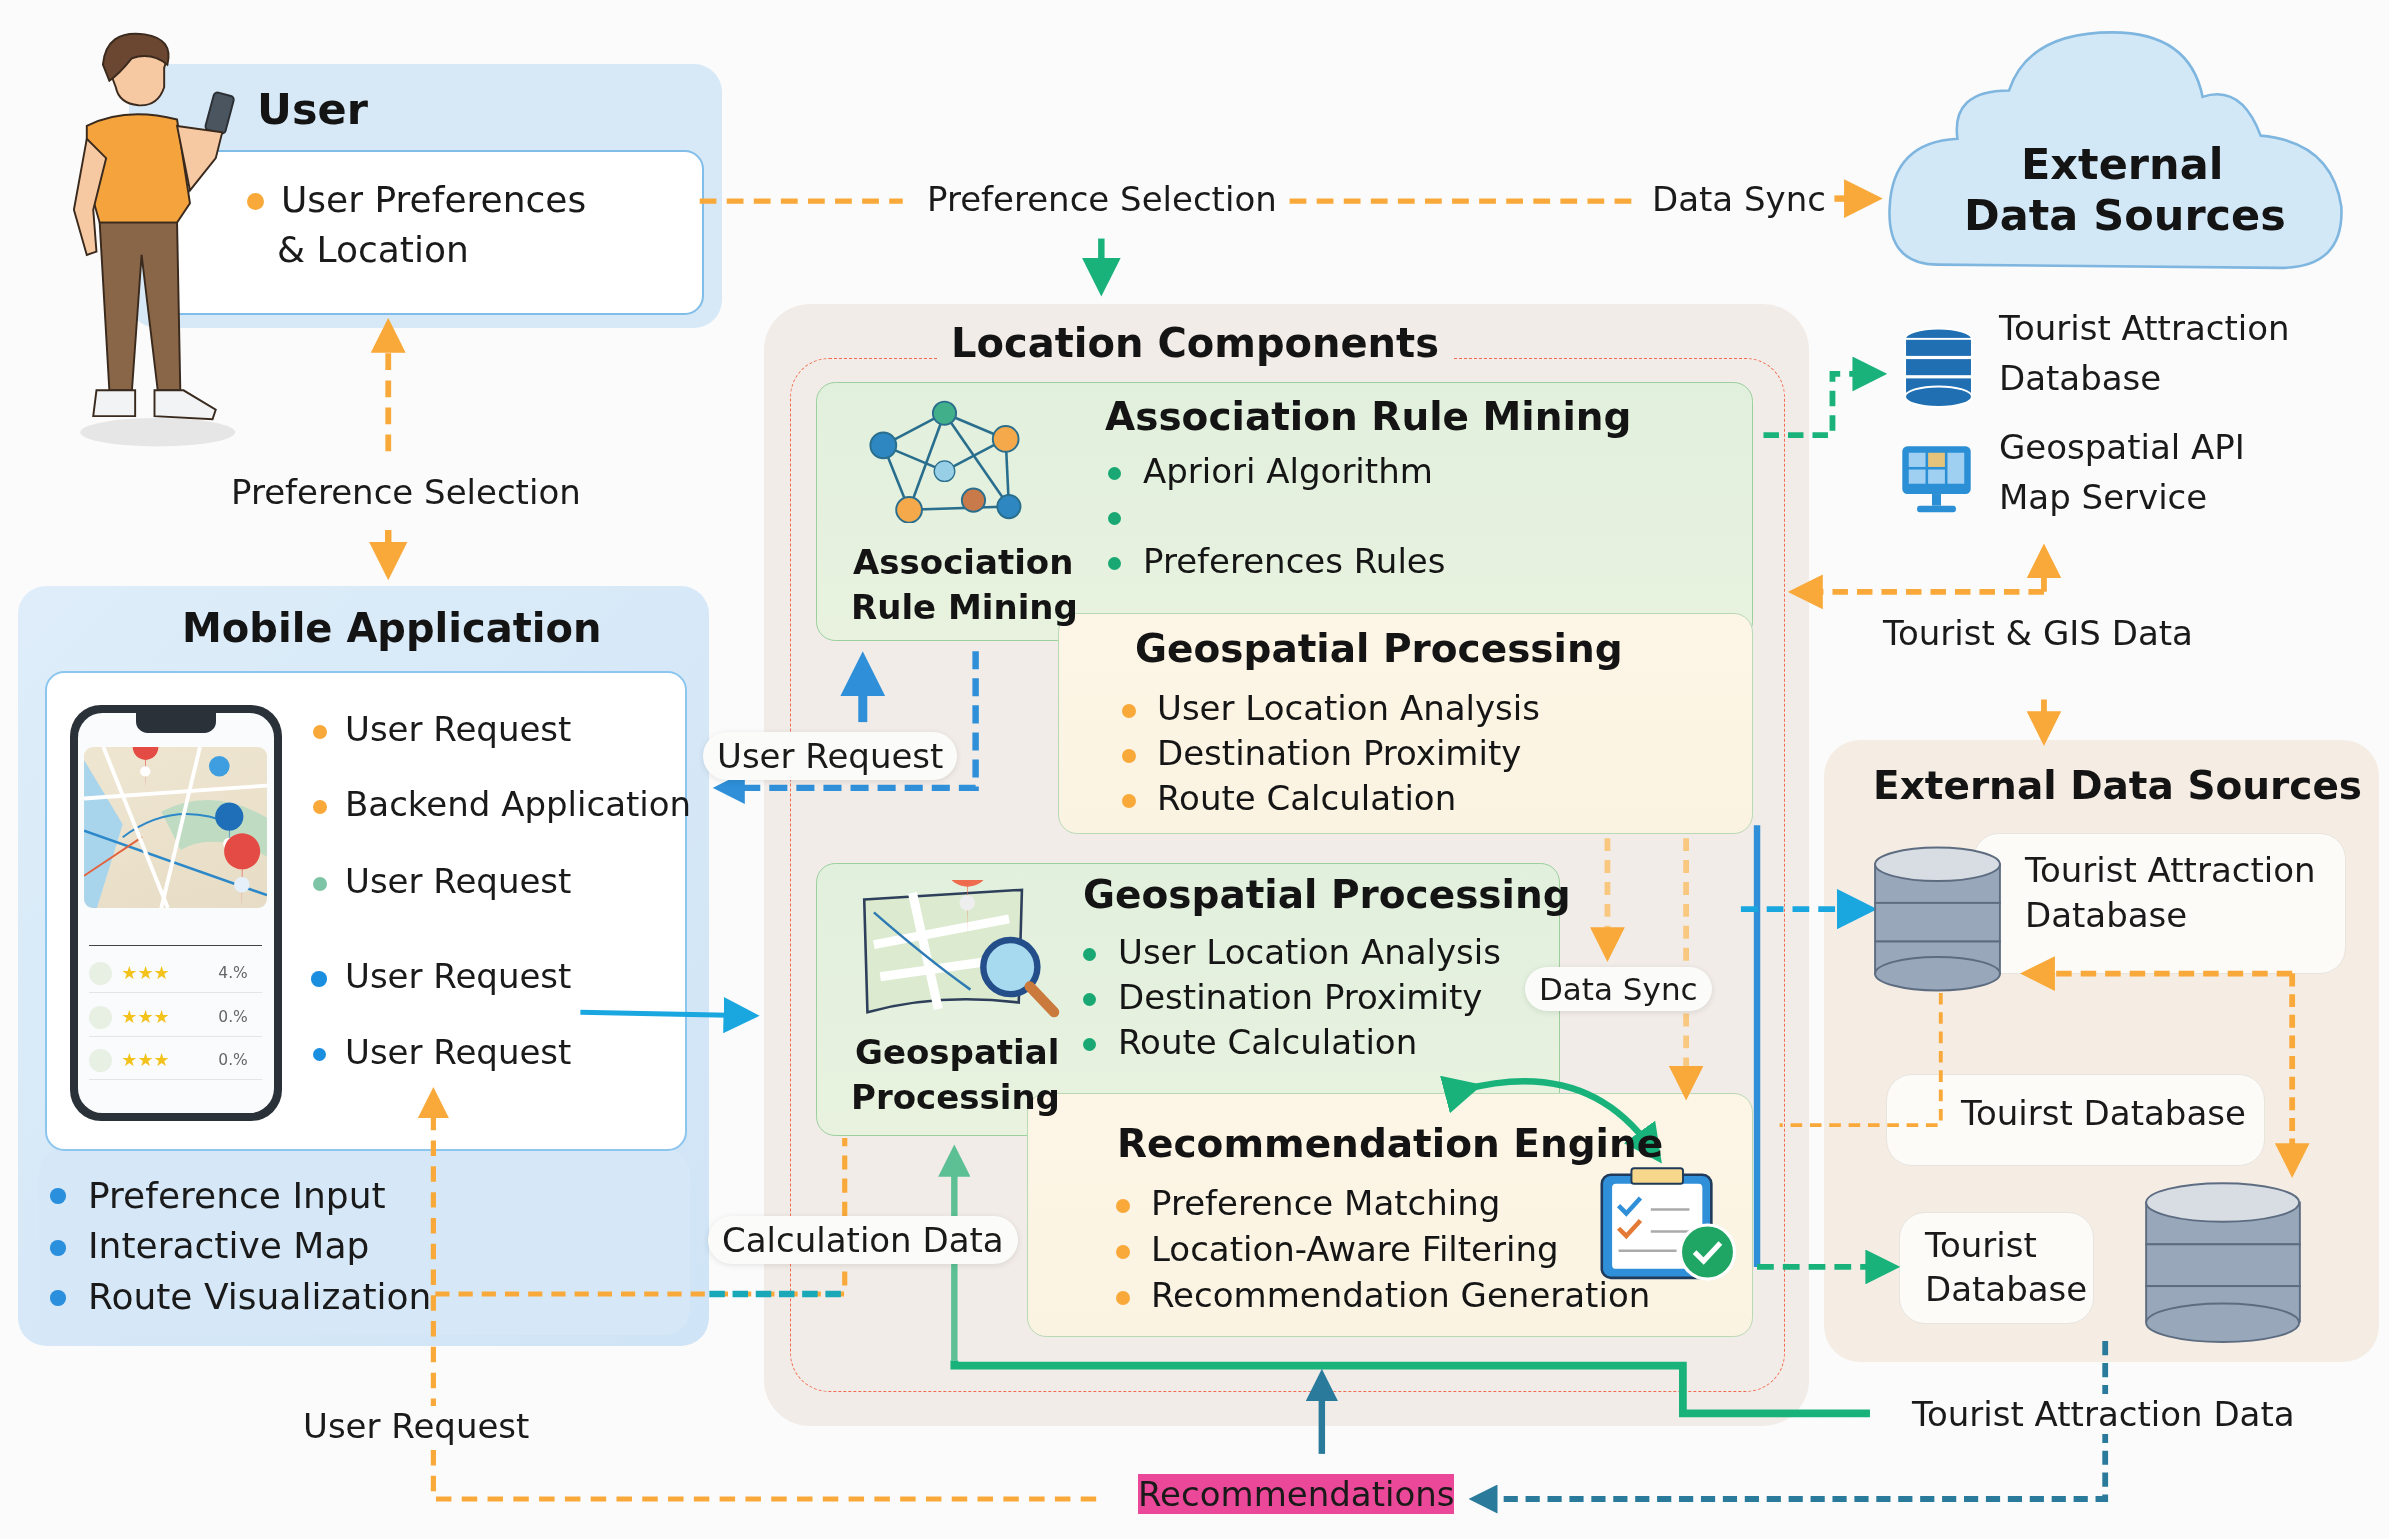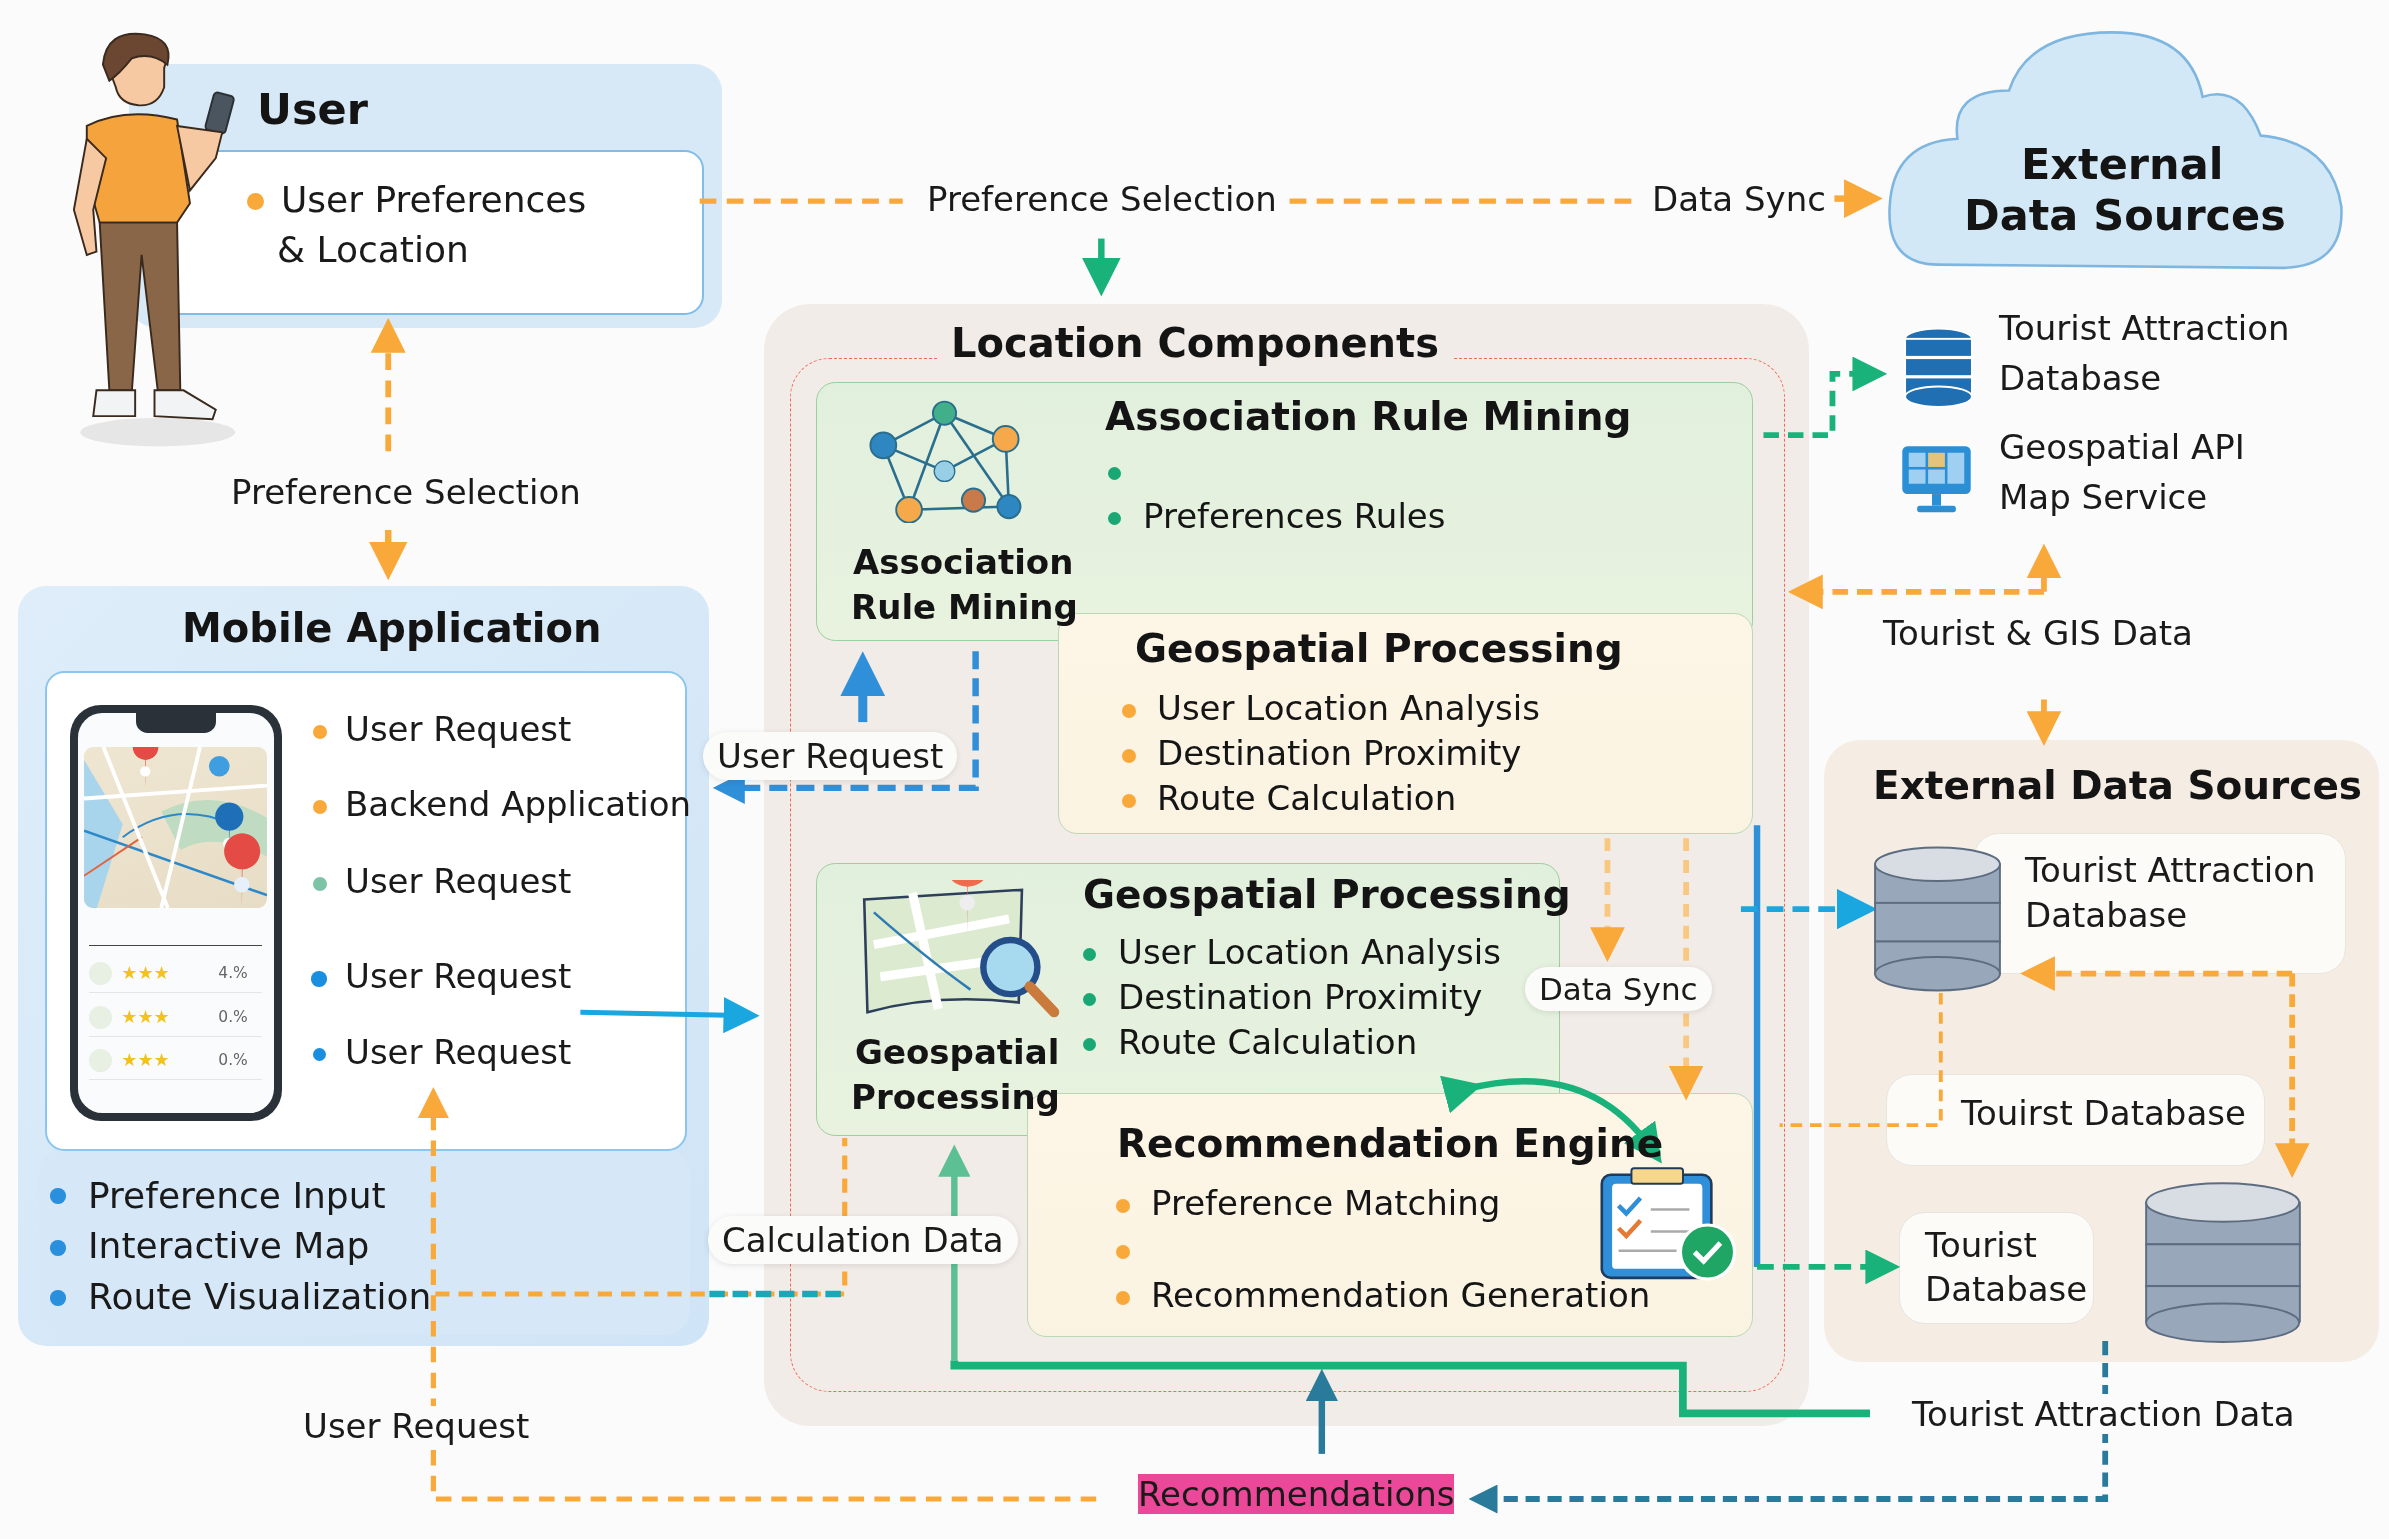--- a/index.html
+++ b/index.html
@@ -299,20 +299,21 @@
     <circle cx="125" cy="110" r="16" fill="#97d0e6" stroke="#2a6e8e" stroke-width="2"></circle>
     <circle cx="70" cy="170" r="20" fill="#f6a94b" stroke="#2a6e8e" stroke-width="3"></circle>
     <circle cx="170" cy="155" r="18" fill="#c97a4a" stroke="#2a6e8e" stroke-width="3"></circle>
     <circle cx="225" cy="165" r="18" fill="#2f87c1" stroke="#2a6e8e" stroke-width="3"></circle>
   </svg>
 </div>
 <div class="title ft-52" style="left:853px;top:542px;">Association</div>
 <div class="title ft-52" style="left:851px;top:587px;">Rule Mining</div>
 <div class="title ft-60" style="left:1105px;top:394px;">Association Rule Mining</div>
 <ul class="list ft-52" style="left:1108px;top:451px;">
+  <li style="height:45px;padding-left:35px;"><span class="dot" style="top:16px;width:13px;height:13px;background:#19a873;"></span><span>Apriori Algorithm</span></li>
   <li style="height:45px;padding-left:35px;"><span class="dot" style="top:16px;width:13px;height:13px;background:#19a873;"></span></li>
   <li style="height:45px;padding-left:35px;"><span class="dot" style="top:16px;width:13px;height:13px;background:#19a873;"></span><span>Preferences Rules</span></li>
 </ul>
 
 <div class="title ft-60" style="left:1135px;top:626px;">Geospatial Processing</div>
 <ul class="list ft-52" style="left:1122px;top:688px;">
   <li style="height:45px;padding-left:35px;"><span class="dot" style="top:16px;width:14px;height:14px;background:#f9a93a;"></span><span>User Location Analysis</span></li>
   <li style="height:45px;padding-left:35px;"><span class="dot" style="top:16px;width:14px;height:14px;background:#f9a93a;"></span><span>Destination Proximity</span></li>
   <li style="height:45px;padding-left:35px;"><span class="dot" style="top:16px;width:14px;height:14px;background:#f9a93a;"></span><span>Route Calculation</span></li>
 </ul>
@@ -333,21 +334,21 @@
 <div class="title ft-60" style="left:1083px;top:872px;">Geospatial Processing</div>
 <ul class="list ft-52" style="left:1083px;top:932px;">
   <li style="height:45px;padding-left:35px;"><span class="dot" style="top:16px;width:13px;height:13px;background:#19a873;"></span><span>User Location Analysis</span></li>
   <li style="height:45px;padding-left:35px;"><span class="dot" style="top:16px;width:13px;height:13px;background:#19a873;"></span><span>Destination Proximity</span></li>
   <li style="height:45px;padding-left:35px;"><span class="dot" style="top:16px;width:13px;height:13px;background:#19a873;"></span><span>Route Calculation</span></li>
 </ul>
 
 <div class="title ft-60" style="left:1117px;top:1121px;">Recommendation Engine</div>
 <ul class="list ft-52" style="left:1116px;top:1183px;">
   <li style="height:46px;padding-left:35px;"><span class="dot" style="top:16px;width:14px;height:14px;background:#f9a93a;"></span><span>Preference Matching</span></li>
-  <li style="height:46px;padding-left:35px;"><span class="dot" style="top:16px;width:14px;height:14px;background:#f9a93a;"></span></li>
+  <li style="height:46px;padding-left:35px;"><span class="dot" style="top:16px;width:14px;height:14px;background:#f9a93a;"></span><span>Location-Aware Filtering</span></li>
   <li style="height:46px;padding-left:35px;"><span class="dot" style="top:16px;width:14px;height:14px;background:#f9a93a;"></span><span>Recommendation Generation</span></li>
 </ul>
 <div class="abs" style="left:1599px;top:1167px;width:139px;height:116px;">
   <svg width="139" height="116" viewBox="0 0 215 180">
     <rect x="4" y="12" width="170" height="160" rx="14" fill="#2f8fd8" stroke="#1f3a5a" stroke-width="4"></rect>
     <rect x="20" y="26" width="140" height="132" rx="6" fill="#fff"></rect>
     <rect x="50" y="2" width="80" height="24" rx="4" fill="#f7d78b" stroke="#1f3a5a" stroke-width="3"></rect>
     <path d="M30,60 l12,12 l22,-24" stroke="#2f8fd8" stroke-width="7" fill="none"></path>
     <path d="M30,95 l12,12 l22,-24" stroke="#e37a35" stroke-width="7" fill="none"></path>
     <line x1="80" y1="66" x2="140" y2="66" stroke="#aaa" stroke-width="4"></line>

